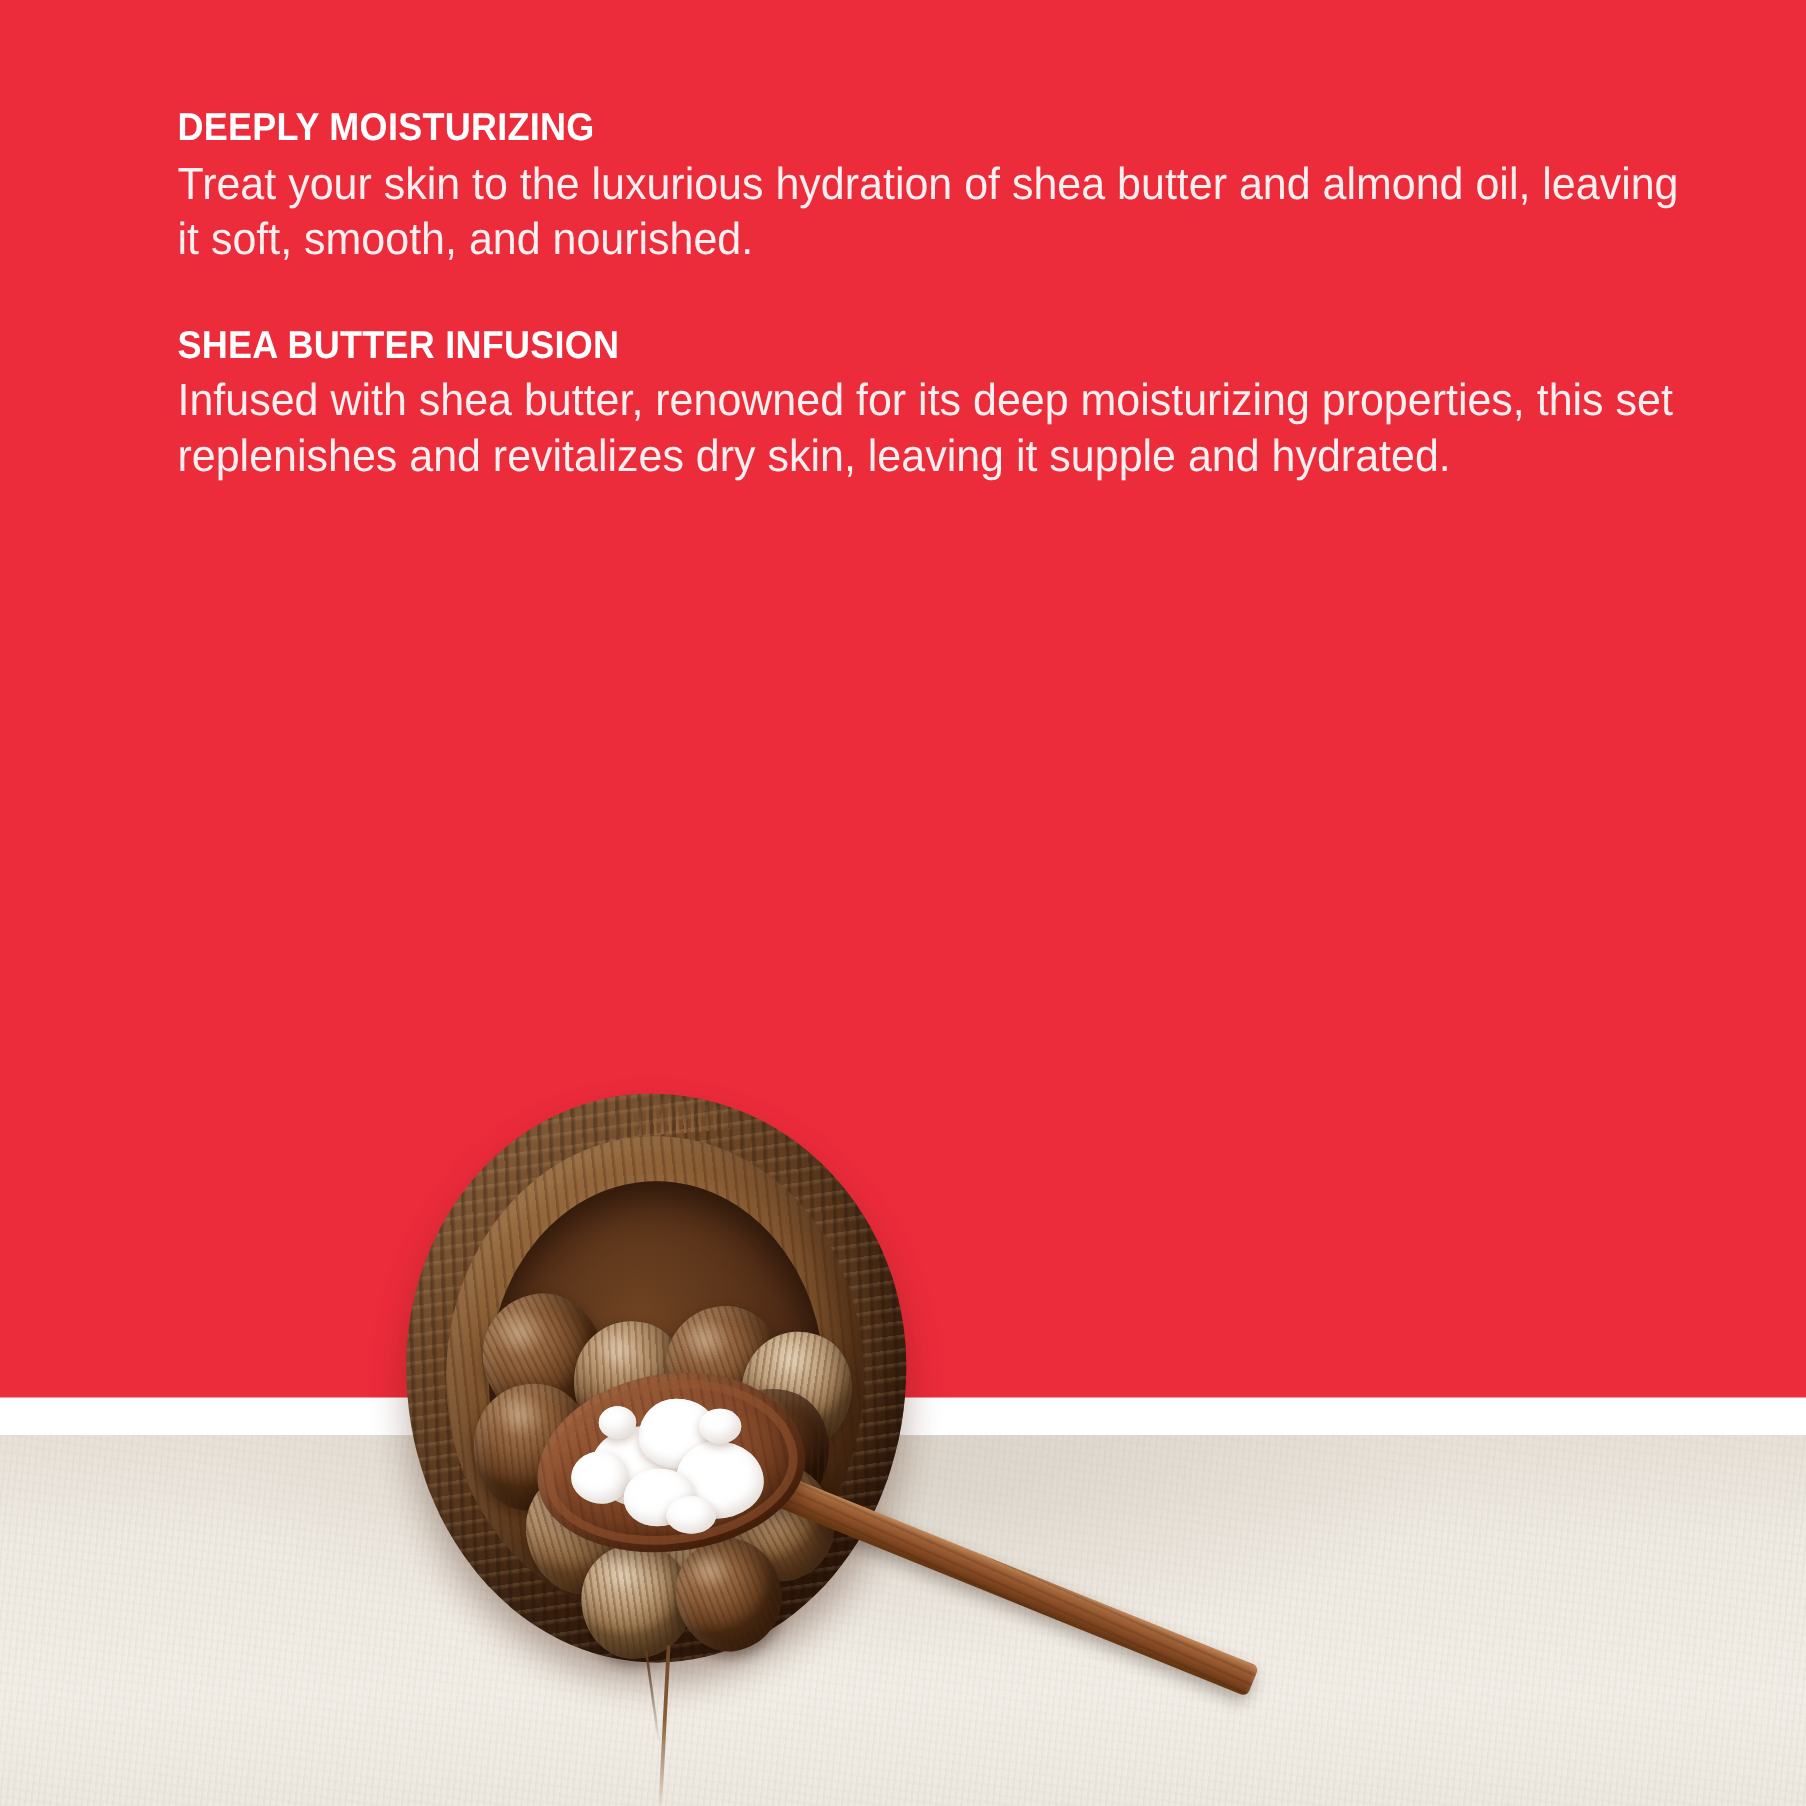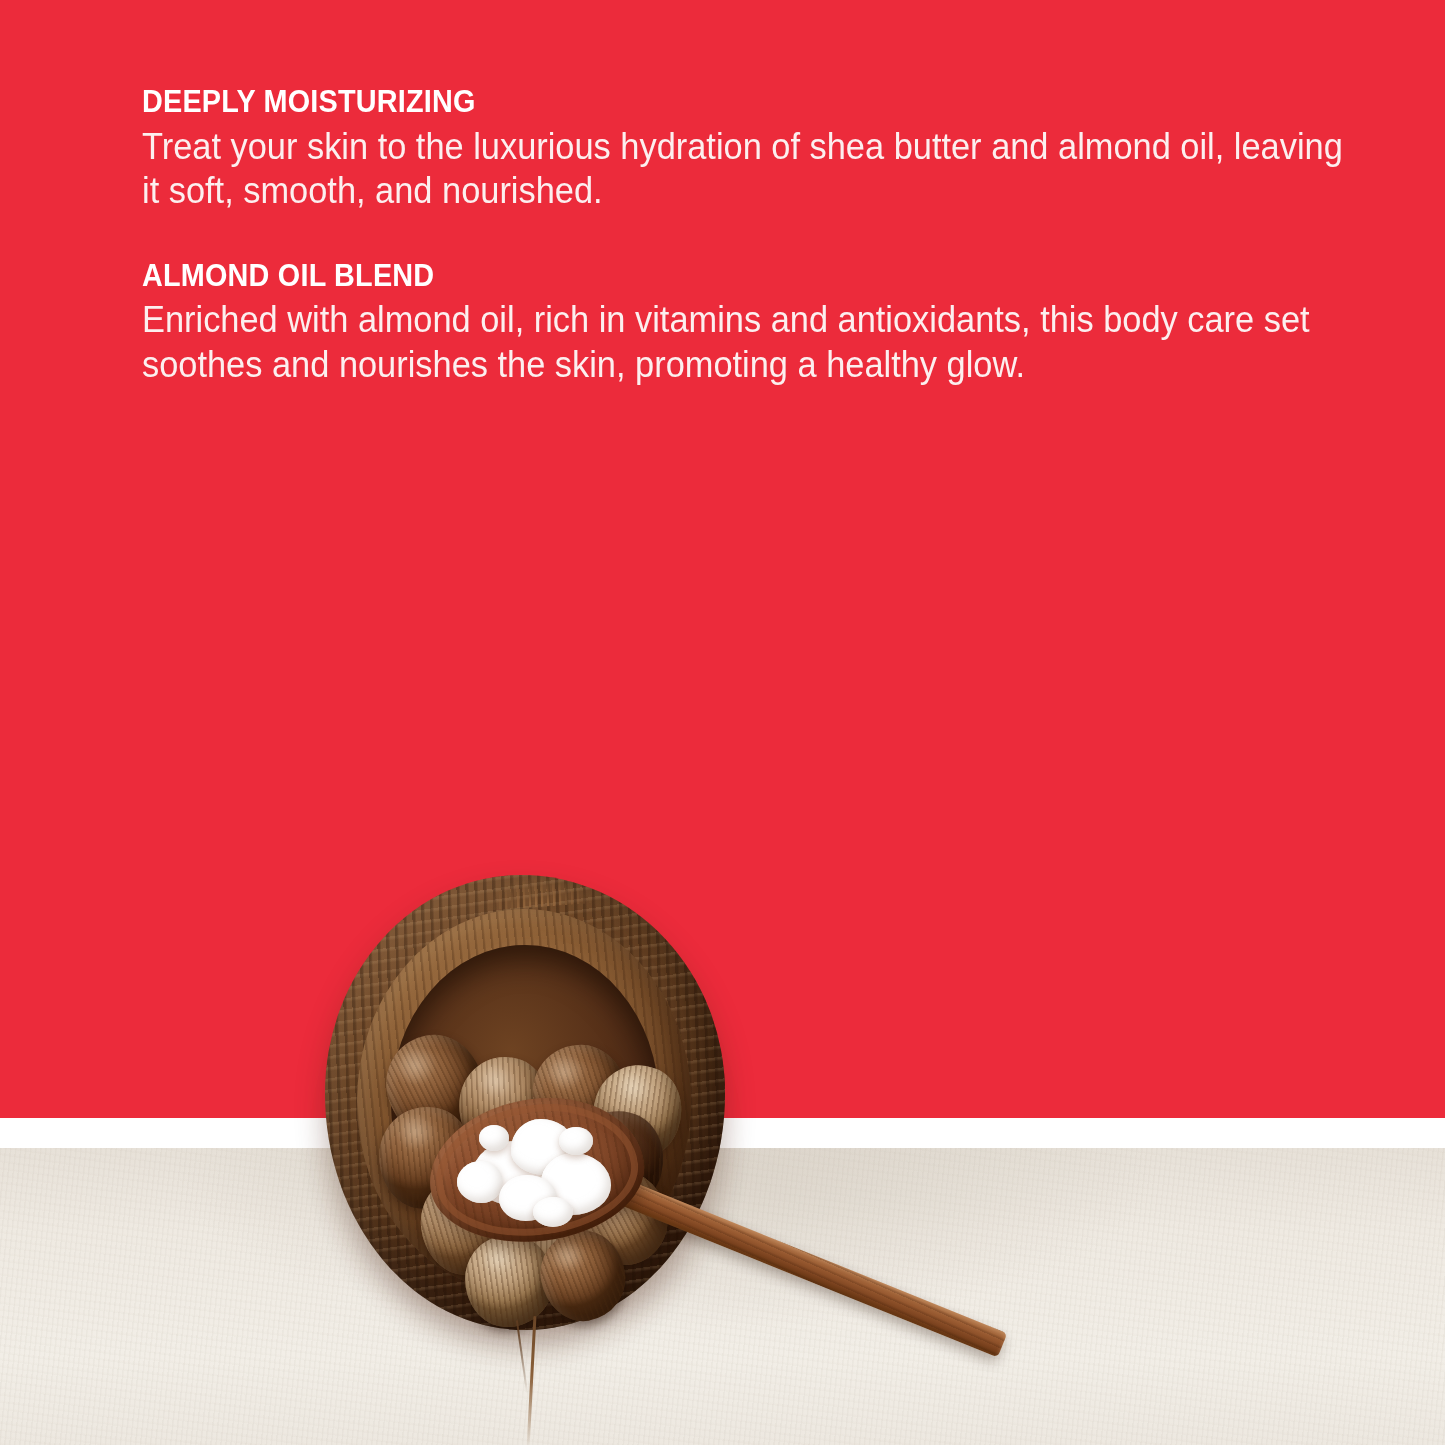--- a/index.html
+++ b/index.html
@@ -227,25 +227,25 @@
 
 <div class="page">
 
   <div class="copy">
 
     <div class="feature">
       <div class="f-title">DEEPLY MOISTURIZING</div>
       <div class="f-body">Treat your skin to the luxurious hydration of shea butter and almond oil, leaving it soft, smooth, and nourished.</div>
     </div>
 
-
     <div class="feature">
-      <div class="f-title">ALMOND OIL BLEND</div>
-      <div class="f-body">Enriched with almond oil, rich in vitamins and antioxidants, this body care set soothes and nourishes the skin, promoting a healthy glow.</div>
+      <div class="f-title">SHEA BUTTER INFUSION</div>
+      <div class="f-body">Infused with shea butter, renowned for its deep moisturizing properties, this set replenishes and revitalizes dry skin, leaving it supple and hydrated.</div>
     </div>
+
 
   </div>
 
   <div class="nut-shade" style="left:356px;top:800px;width:92px;height:76px;"></div>
   <div class="nutmeg-loose" style="left:358px;top:782px;width:84px;height:86px;transform:rotate(-12deg);">
     <div class="nut-skin"></div>
     <div class="nut-gloss"></div>
   </div>
 
   <div class="nut-shade" style="left:588px;top:770px;width:100px;height:80px;"></div>

